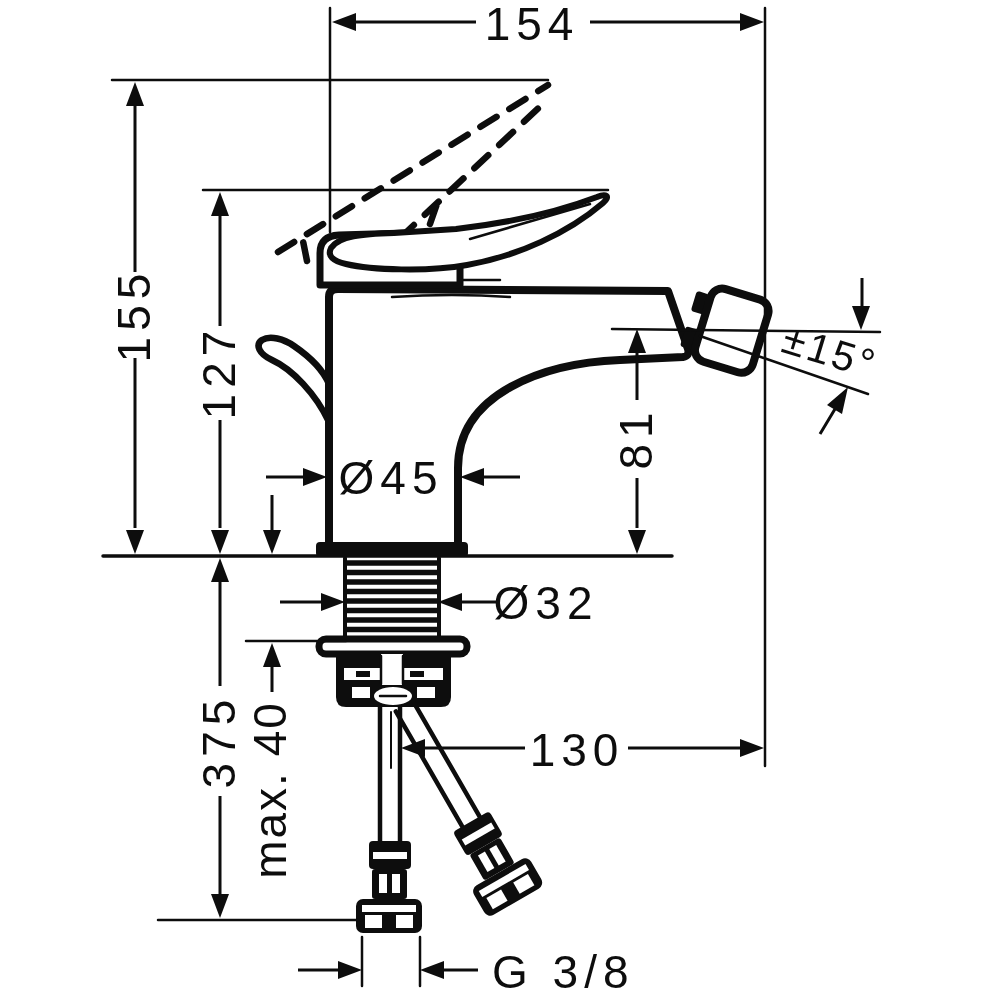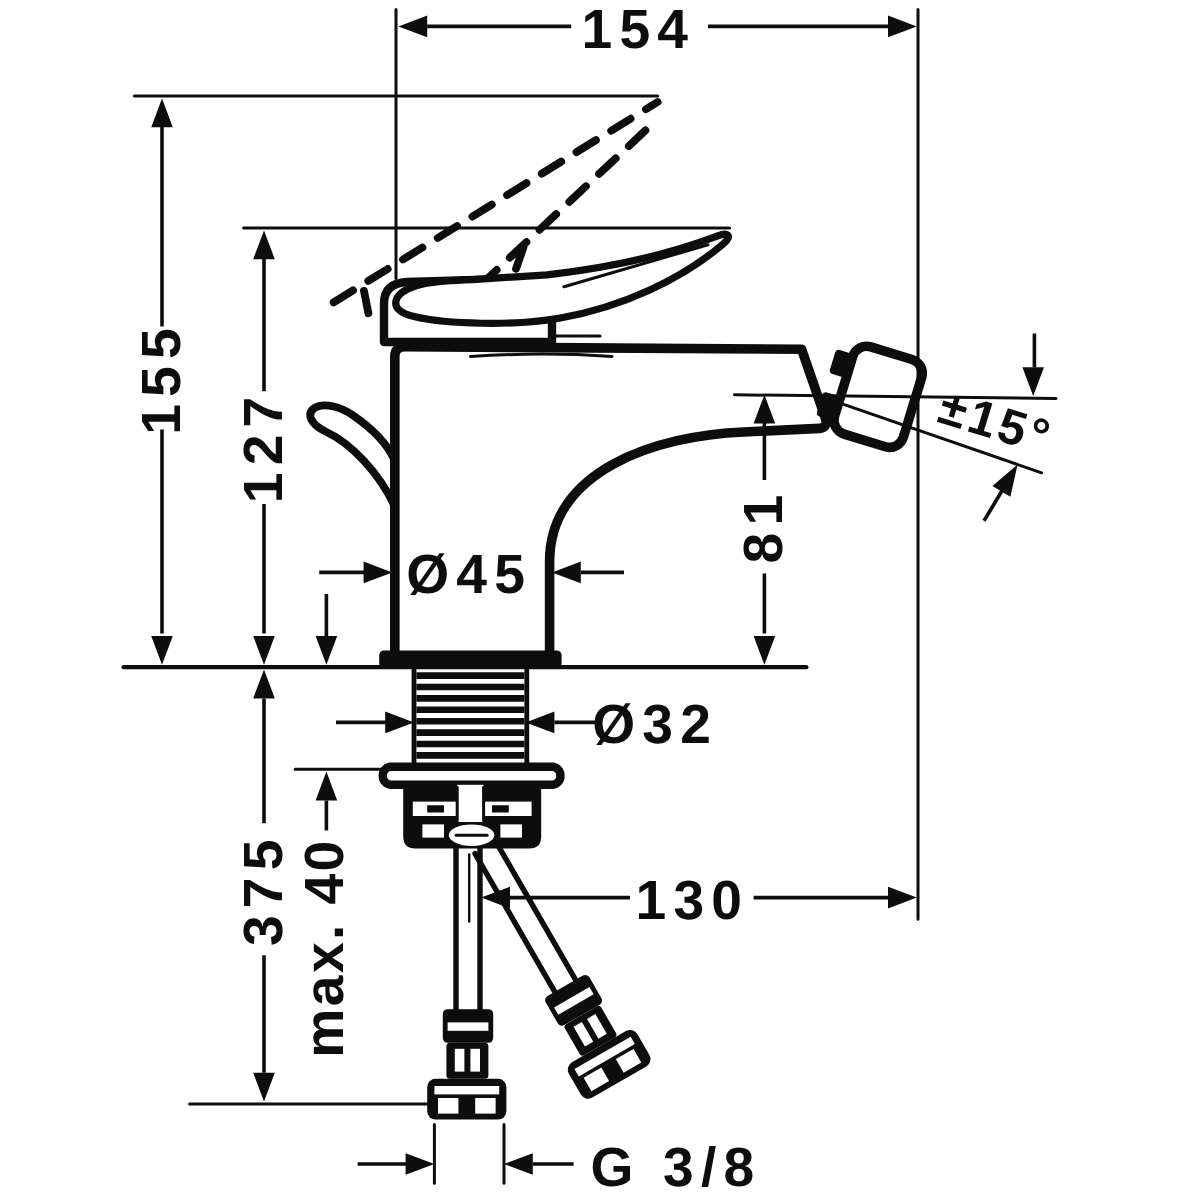--- a/index.html
+++ b/index.html
@@ -1,16 +1,16 @@
 <!DOCTYPE html>
 <html><head>
 <meta charset="utf-8">
 <style>
   html,body{margin:0;padding:0;background:#ffffff;}
-  .stage{width:1000px;height:1000px;background:#ffffff;position:relative;overflow:hidden;font-weight:bold;}
+  .stage{width:1000px;height:1000px;background:#ffffff;position:relative;overflow:hidden;}
   svg{display:block;}
   
   .s2 {stroke:#0d0d0d;stroke-width:2;  fill:none;stroke-linecap:round;stroke-linejoin:round;}
   .s25{stroke:#0d0d0d;stroke-width:2.5;fill:none;stroke-linecap:round;stroke-linejoin:round;}
   .s3 {stroke:#0d0d0d;stroke-width:3;  fill:none;stroke-linecap:butt;stroke-linejoin:round;}
   .s35{stroke:#0d0d0d;stroke-width:3.5;fill:none;stroke-linecap:round;stroke-linejoin:round;}
   .s4 {stroke:#0d0d0d;stroke-width:4;  fill:none;stroke-linecap:round;stroke-linejoin:round;}
   .s45{stroke:#0d0d0d;stroke-width:4.5;fill:none;stroke-linecap:round;stroke-linejoin:round;}
   .s55{stroke:#0d0d0d;stroke-width:5.5;fill:none;stroke-linecap:butt;}
   .s6 {stroke:#0d0d0d;stroke-width:6;  fill:none;stroke-linecap:round;stroke-linejoin:round;}

